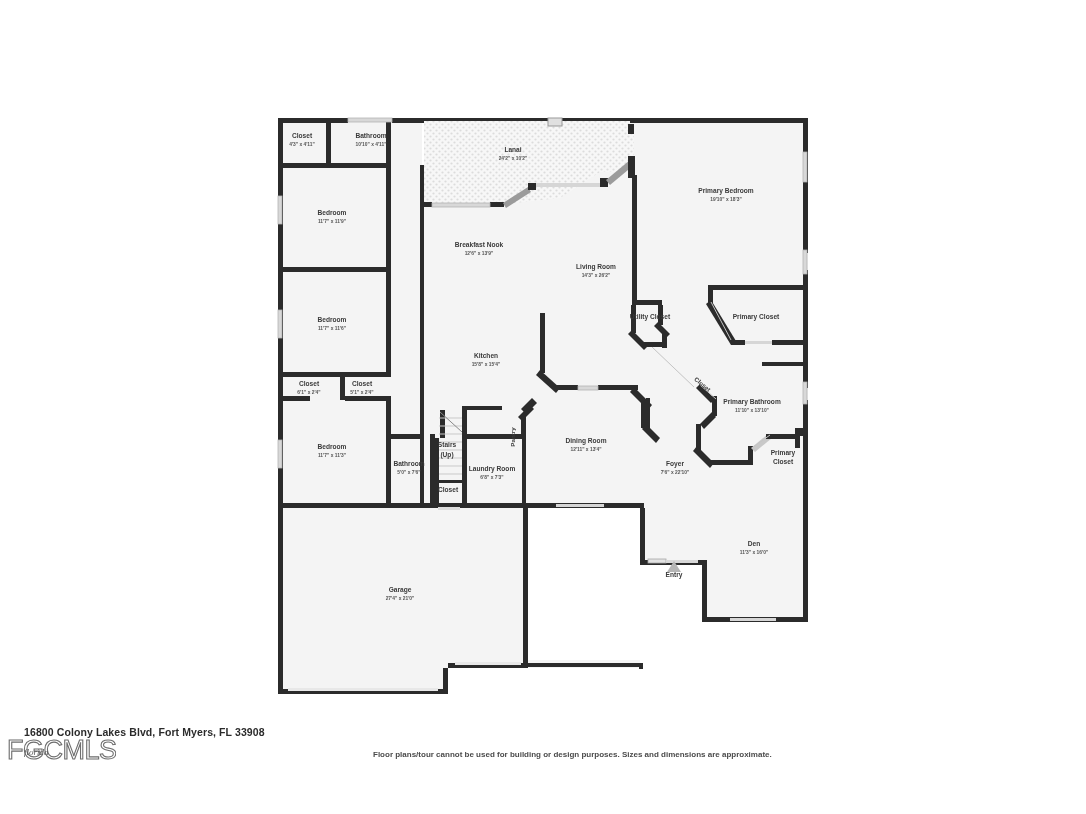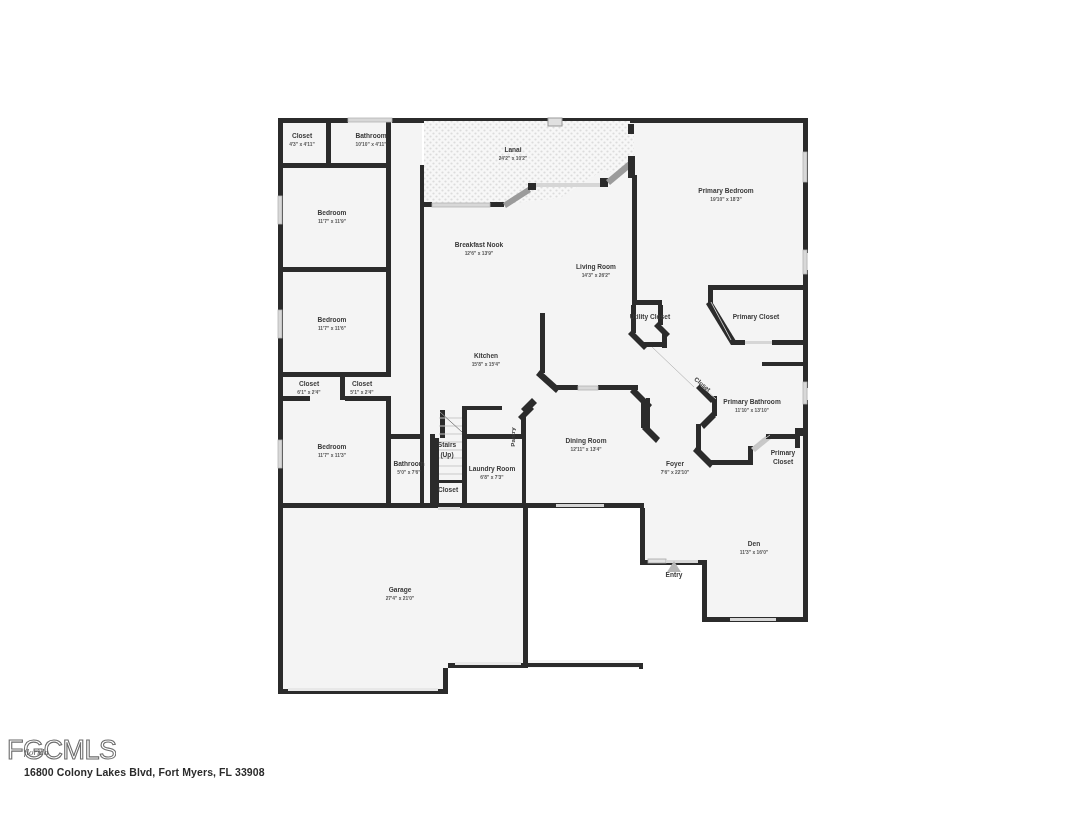--- a/index.html
+++ b/index.html
@@ -40,21 +40,20 @@
   }
   #footer-address {
     position: absolute;
     left: 24px;
     top: 726px;
     font-size: 10.5px;
     font-weight: bold;
     color: #2b2b2b;
     letter-spacing: 0.1px;
     white-space: nowrap;
-    margin-top: 40px;
   }
   #footer-disclaimer {
     position: absolute;
     left: 373px;
     top: 750px;
     font-size: 8px;
     font-weight: bold;
     color: #4b4b4b;
     white-space: nowrap;
   }
@@ -367,19 +366,20 @@
           <text class="room-dim" x="400" y="600" text-anchor="middle" font-size="4.9">27'4" x 21'0"</text>
         </g>
       </g>
     <g id="rotated-labels">
         <text class="room-label" x="0" y="0" text-anchor="middle" font-size="6.2" transform="translate(515,437) rotate(-90)">Pantry</text>
         <text class="room-label" x="0" y="0" text-anchor="middle" font-size="6.2" transform="translate(701,386) rotate(40)">Closet</text>
       </g>
   </svg>
 
   <div id="footer-address">16800 Colony Lakes Blvd, Fort Myers, FL 33908</div>
+  <div id="footer-disclaimer">Floor plans/tour cannot be used for building or design purposes. Sizes and dimensions are approximate.</div>
 
   <svg id="brand-logo" viewBox="0 0 110 34">
     <text class="logo-text" x="1" y="26">FGCMLS</text>
     <text class="logo-script" x="18" y="22">florida</text>
   </svg>
 
 </div>
 
 </body></html>

